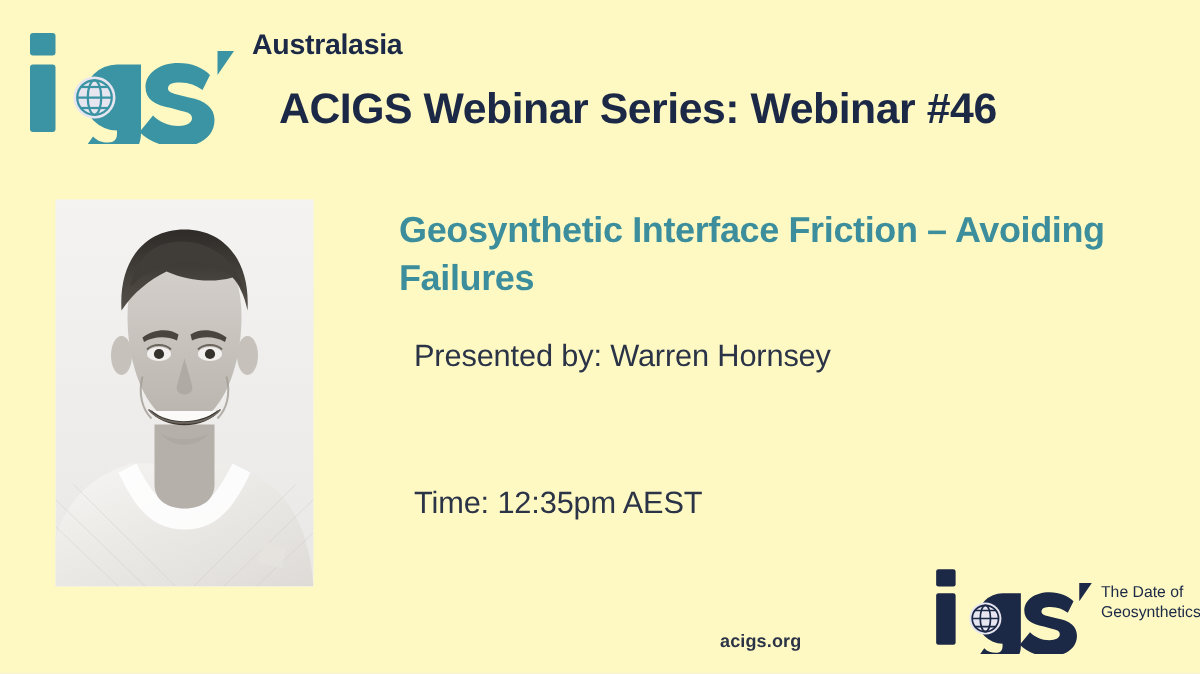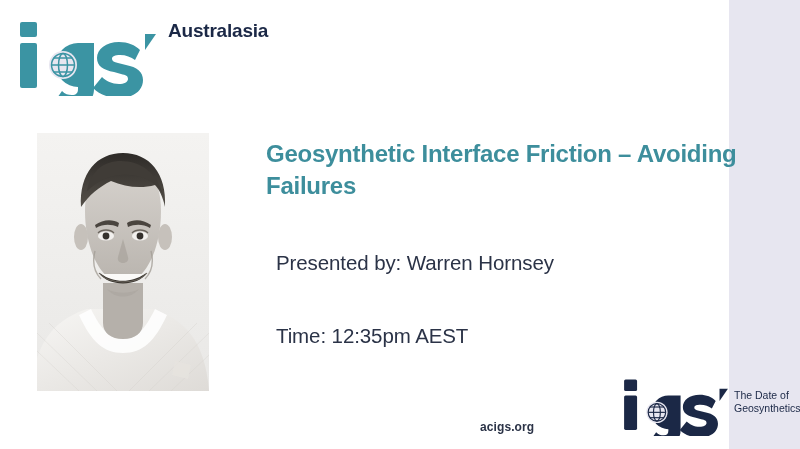--- a/index.html
+++ b/index.html
@@ -11,23 +11,23 @@
     height: 449px;
     overflow: hidden;
     background: #e7e6f0;
     font-family: "Liberation Sans", sans-serif;
     position: relative;
   }
 
   .slide {
     position: absolute;
     left: 0; top: 0;
-    width: 729px;
+    width: 800px;
     height: 449px;
-    background: #ffffff;
+    background: #fef9c3;
   }
 
   
   .brand-logo {
     position: absolute;
     left: 18px;
     top: 12px;
     width: 250px;
     height: 86px;
   }
@@ -93,21 +93,21 @@
     font-size: 20.5px;
     color: #2b3347;
     white-space: nowrap;
     letter-spacing: -0.1px;
   }
   .detail-line sup {
     font-size: 0.62em;
     vertical-align: super;
     line-height: 0;
   }
-  #detail-presenter { top: 226px; margin-top: 25px; }
+  #detail-presenter { top: 226px; }
   #detail-date      { top: 276px; }
   #detail-time      { top: 324px; }
 
   
   .site-url {
     position: absolute;
     left: 480px;
     top: 420px;
     font-size: 12px;
     color: #2b3347;
@@ -163,20 +163,21 @@
         </g>
 
         <path d="M122 30 c-5 -5 -12 -8 -21 -8 c-13 0 -22 7 -22 16 c0 8 6 12 17 14 l7 2 c5 1 7 2 7 5 c0 3 -4 5 -9 5 c-7 0 -13 -3 -17 -7 l-9 11 c6 6 15 10 26 10 c14 0 24 -7 24 -18 c0 -8 -6 -13 -17 -15 l-8 -2 c-4 -1 -6 -2 -6 -4 c0 -3 3 -4 8 -4 c6 0 11 2 15 5 z" fill="#3b94a3"></path>
 
         <path d="M127 14 l11 0 l-11 16 z" fill="#3b94a3"></path>
       </svg>
     </div>
     <div class="region-label">Australasia</div>
   </div>
 
+  <div class="header-title">ACIGS Webinar Series: Webinar #46</div>
 
   <div class="presenter-photo">
     <svg width="172" height="258" viewBox="0 0 172 258" xmlns="http://www.w3.org/2000/svg">
       <defs>
         <linearGradient id="bgGrad" x1="0" y1="0" x2="0" y2="1">
           <stop offset="0%" stop-color="#f4f3f1"></stop>
           <stop offset="100%" stop-color="#e9e8e6"></stop>
         </linearGradient>
         <linearGradient id="shirtGrad" x1="0" y1="0" x2="1" y2="1">
           <stop offset="0%" stop-color="#f7f6f4"></stop>

